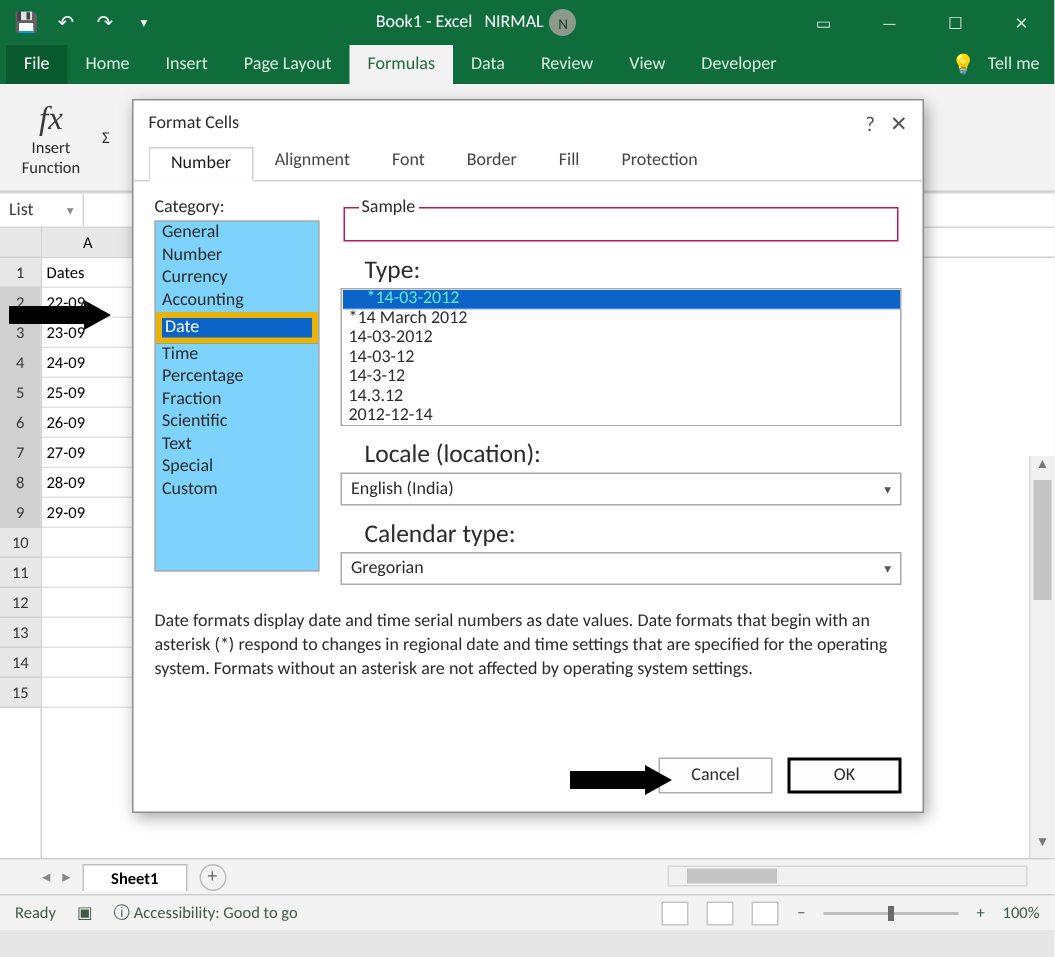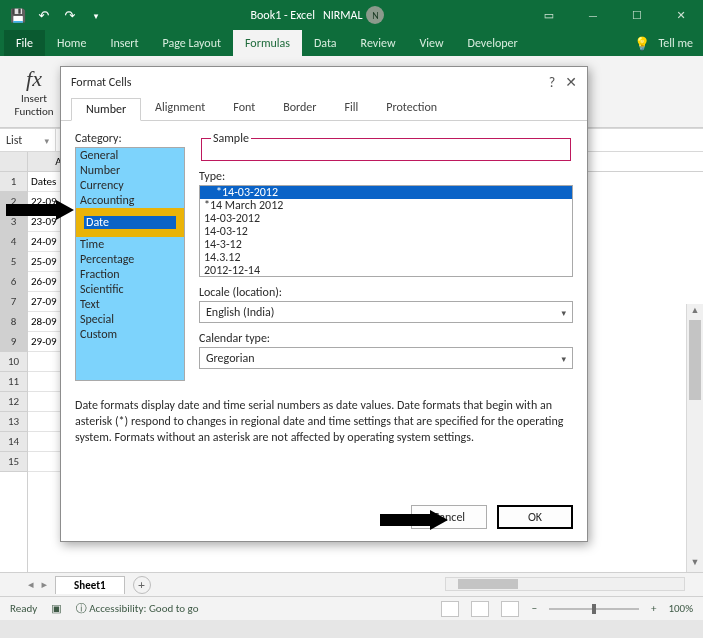--- a/index.html
+++ b/index.html
@@ -56,41 +56,41 @@
   .hscroll .thumb { position: absolute; left: 12px; top: 1px; bottom: 1px; width: 60px; background: #c4c4c4; }
 
   
   .statusbar { height: 24px; background: #f3f3f3; border-top: 1px solid #d0d0d0; display: flex; align-items: center; font-size: 11px; color: #3f5a46; padding: 0 10px; gap: 14px; }
   .statusbar .right { margin-left: auto; display: flex; align-items: center; gap: 12px; }
   .viewbtn { width: 18px; height: 16px; border: 1px solid #c4c4c4; background: #fff; }
   .zoomslider { width: 90px; height: 2px; background: #bdbdbd; position: relative; }
   .zoomslider .h { position: absolute; left: 43px; top: -4px; width: 4px; height: 10px; background: #6a6a6a; }
 
   
-  .dialog { position: absolute; left: 60px; top: 66px; width: 528px; height: 476px; background: #fff; border: 1px solid #8d8d8d; box-shadow: 2px 3px 10px rgba(0,0,0,.35); font-size: 12px; color: #2b2b2b; }
+  .dialog { position: absolute; left: 88px; top: 66px; width: 528px; height: 476px; background: #fff; border: 1px solid #8d8d8d; box-shadow: 2px 3px 10px rgba(0,0,0,.35); font-size: 12px; color: #2b2b2b; }
   .dlg-title { height: 30px; display: flex; align-items: center; padding: 0 10px; }
   .dlg-title .t { font-size: 12px; }
   .dlg-title .actions { margin-left: auto; display: flex; gap: 10px; color: #555; font-size: 14px; }
   .dlg-tabs { height: 24px; border-bottom: 1px solid #d0d0d0; display: flex; padding-left: 10px; font-size: 12px; }
   .dtab { padding: 3px 14px 0 14px; color: #444; }
   .dtab.active { border: 1px solid #d0d0d0; border-bottom: 1px solid #fff; background: #fff; color: #1a1a1a; position: relative; top: 1px; }
   .dlg-body { padding: 10px 14px 0 14px; }
   .dlg-row1 { display: flex; gap: 14px; }
   .catcol { width: 110px; }
   .catlabel { font-size: 12px; margin-bottom: 2px; }
   .catlist { border: 1px solid #a9a9a9; height: 234px; background: #7dd3fc; overflow-y: scroll; font-size: 12px; }
   .catitem { padding: 0 4px; line-height: 15px; cursor: default; }
-  .catitem.sel { background: #0a63c7; color: #fff; border: 8px solid #eab308; padding: 0 2px; line-height: 13px; }
+  .catitem.sel { background: #0a63c7; color: #fff; border: 4px solid #eab308; padding: 0 2px; line-height: 13px; }
   .rightcol { flex: 1; }
   .samplebox { border: 1px solid #be185d; height: 30px; }
   .samplebox legend { font-size: 12px; color: #2b2b2b; padding: 0 2px; }
-  .lblt { font-size: 12px; margin: 8px 0 2px 0; }
+  .lblt { font-size: 17px; margin: 8px 0 2px 16px; }
   .typelist { border: 1px solid #a9a9a9; height: 92px; background: #fff; overflow-y: scroll; font-size: 12px; }
   .typeitem { padding: 0 4px; line-height: 13px; }
-  .typeitem.sel { background: #0a63c7; color: #ffffff; padding-left: 16px; }
+  .typeitem.sel { background: #0a63c7; color: #5eead4; padding-left: 16px; }
   .combo { width: 100%; height: 22px; border: 1px solid #a9a9a9; background: #fff; display: flex; align-items: center; padding: 0 6px; justify-content: space-between; font-size: 12px; }
   .combo .arr { font-size: 9px; color: #555; }
   .desc { font-size: 12px; color: #2b2b2b; line-height: 1.35; margin-top: 16px; }
   .dlg-btns { position: absolute; bottom: 12px; right: 14px; display: flex; gap: 10px; }
   .btn { width: 76px; height: 24px; border: 1px solid #adadad; background: #fdfdfd; font-size: 12px; display: flex; align-items: center; justify-content: center; }
   .btn.ok { border: 2px solid #000; }
 
   
   .arrow { position: absolute; display: flex; align-items: center; }
   .arrow .shaft { height: 12px; background: #000; }

